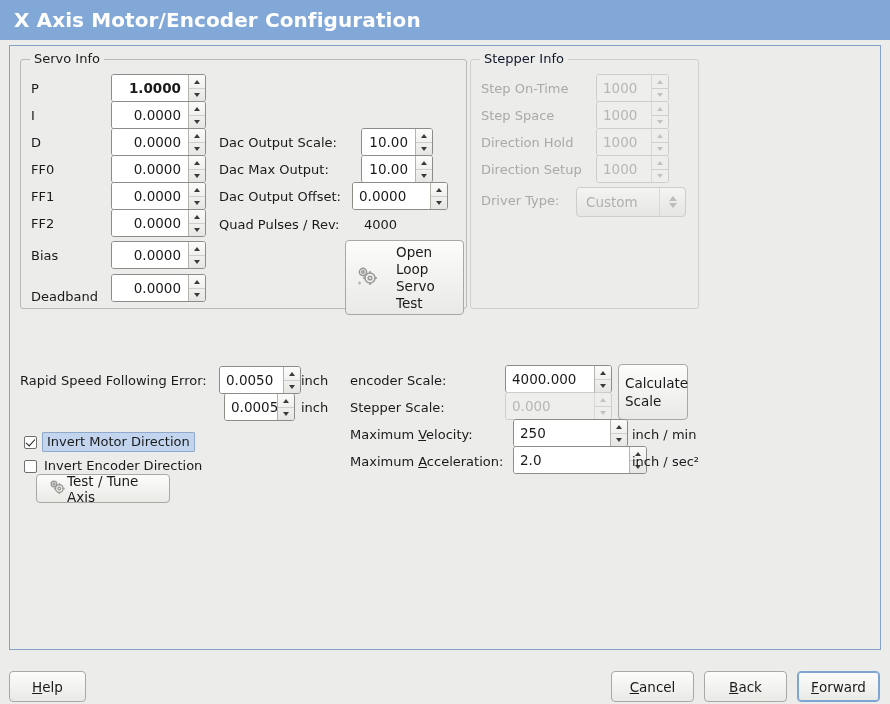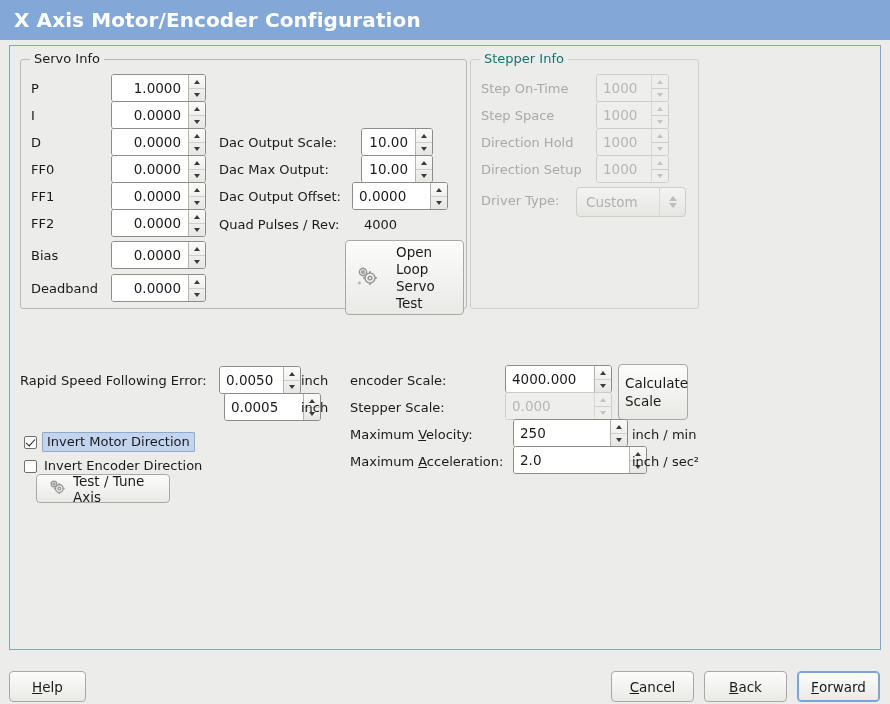--- a/index.html
+++ b/index.html
@@ -46,21 +46,21 @@
   .groupbox > .legend {
     position: absolute;
     top: -9px; left: 9px;
     background: #ececeb;
     padding: 0 4px;
     font-size: 13px;
     line-height: 15px;
     white-space: nowrap;
   }
   .groupbox.disabled { border-color: #cfcfcc; }
-  .groupbox.disabled > .legend { color: #0f766e; }
+  .groupbox.disabled > .legend { color: #0f172a; }
 
   
   .lbl { position: absolute; white-space: nowrap; line-height: 16px; }
   .lbl.dim { color: #a9a9a5; }
   .val { position: absolute; white-space: nowrap; line-height: 16px; }
 
   
   .spin {
     position: absolute;
     display: flex;
@@ -151,21 +151,21 @@
     align-items: center;
     justify-content: center;
     font-size: 13.5px;
     color: #1a1a1a;
     cursor: default;
     user-select: none;
   }
   .btn.focus { border-color: #7ea4d4; box-shadow: 0 0 0 1px #7ea4d4 inset; }
   .btn .mn { text-decoration: underline; }
 
-  .icon-btn { display: flex; align-items: center; gap: 6px; padding: 0 10px; }
+  .icon-btn { display: flex; align-items: center; padding: 0 10px; }
 
   
   .cb {
     position: absolute;
     display: flex;
     align-items: center;
     gap: 7px;
     line-height: 16px;
   }
   .cb .box {
@@ -244,23 +244,23 @@
   <div class="groupbox" style="left:10px; top:13px; width:447px; height:250px;">
     <div class="legend">Servo Info</div>
 
     <div class="lbl" style="left:10px; top:21px;">P</div>
     <div class="lbl" style="left:10px; top:48px;">I</div>
     <div class="lbl" style="left:10px; top:75px;">D</div>
     <div class="lbl" style="left:10px; top:102px;">FF0</div>
     <div class="lbl" style="left:10px; top:129px;">FF1</div>
     <div class="lbl" style="left:10px; top:156px;">FF2</div>
     <div class="lbl" style="left:10px; top:188px;">Bias</div>
-    <div class="lbl" style="left:10px; top:221px;">Deadband</div>
-
-    <div class="spin" style="left:90px; top:14px; width:95px;">
+    <div class="lbl" style="left:10px; top:229px;">Deadband</div>
+
+    <div class="spin" style="left:90px; top:14px; width:95px;font-weight:bold;">
       <div class="field">1.0000</div>
       <div class="btns">
           <div class="ar up"></div>
           <div class="ar dn"></div>
         </div>
     </div>
     <div class="spin" style="left:90px; top:41px; width:95px;">
       <div class="field">0.0000</div>
       <div class="btns">
           <div class="ar up"></div>
@@ -419,21 +419,21 @@
   <div class="lbl" style="left:10px; top:327px;">Rapid Speed Following Error:</div>
   <div class="spin left" style="left:209px; top:320px; width:82px;">
     <div class="field">0.0050</div>
     <div class="btns">
         <div class="ar up"></div>
         <div class="ar dn"></div>
       </div>
   </div>
   <div class="lbl" style="left:291px; top:327px;">inch</div>
 
-  <div class="spin left" style="left:214px; top:347px; width:97px;justify-content:flex-end;">
+  <div class="spin left" style="left:214px; top:347px; width:71px;justify-content:flex-end;">
     <div class="field">0.0005</div>
     <div class="btns">
         <div class="ar up"></div>
         <div class="ar dn"></div>
       </div>
   </div>
   <div class="lbl" style="left:291px; top:354px;">inch</div>
 
   <div class="cb" style="left:14px; top:386px;">
     <span class="box checked"></span>

